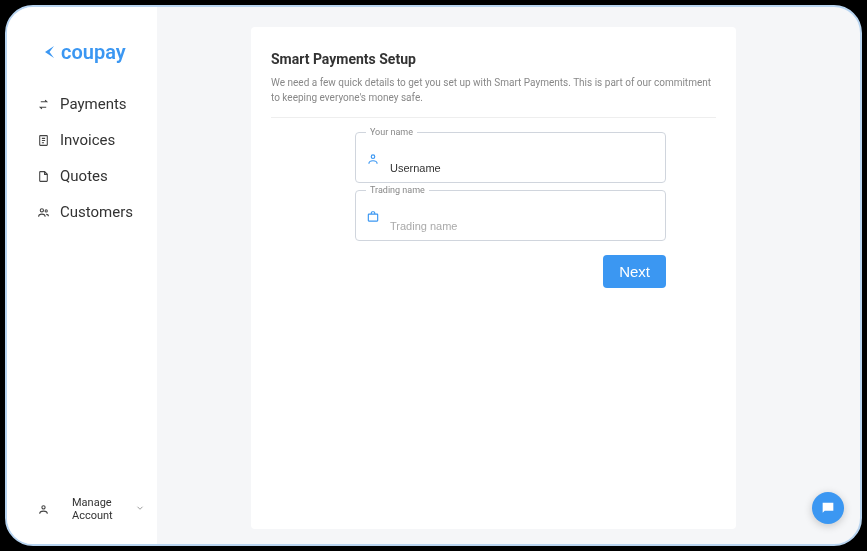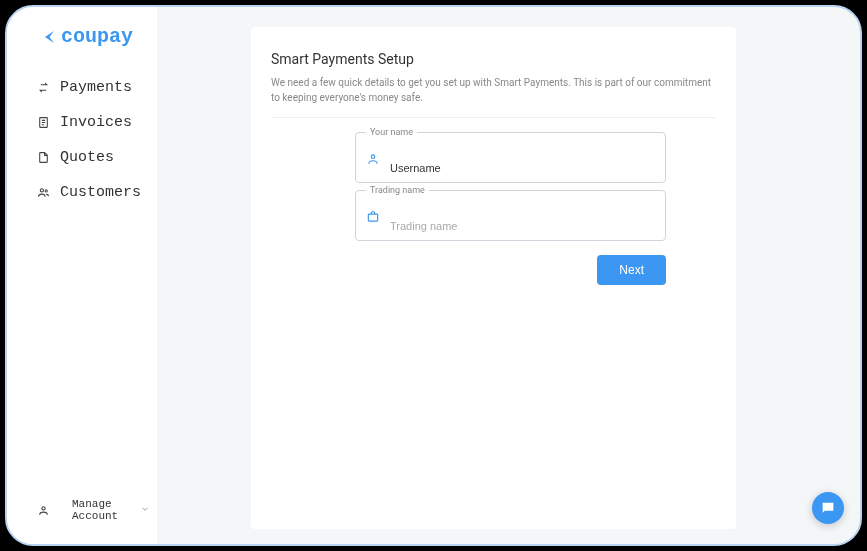--- a/index.html
+++ b/index.html
@@ -19,22 +19,21 @@
   border: 2px solid #b8d4f0;
   overflow: hidden;
   display: flex;
   position: relative;
 }
 .sidebar {
   width: 150px;
   background: #fff;
   display: flex;
   flex-direction: column;
-  padding: 18px 0 12px 0;
-  font-family: Liberation Mono, monospace;
+  padding: 33px 0 12px 0;
 }
 .logo {
   display: flex;
   align-items: center;
   gap: 4px;
   padding: 0 18px 22px 32px;
 }
 .logo-mark {
   width: 18px;
   height: 20px;
@@ -83,21 +82,21 @@
 }
 .card {
   background: #fff;
   border-radius: 4px;
   width: 485px;
   min-height: 502px;
   padding: 24px 20px 20px 20px;
 }
 .title {
   font-size: 14px;
-  font-weight: 400;
+  font-weight: 700;
   color: #333;
   margin-bottom: 8px;
 }
 .subtitle {
   font-size: 10px;
   color: #888;
   line-height: 1.5;
   padding-bottom: 12px;
   border-bottom: 1px solid #eee;
   margin-bottom: 14px;
@@ -150,22 +149,22 @@
   display: flex;
   justify-content: flex-end;
   margin-top: 14px;
   padding-right: 50px;
 }
 .btn-next {
   background: #3b97f2;
   color: #fff;
   border: none;
   border-radius: 4px;
-  padding: 8px 22px;
-  font-size: 12px;
+  padding: 8px 16px;
+  font-size: 15px;
   cursor: pointer;
 }
 .chat-fab {
   position: absolute;
   right: 16px;
   bottom: 20px;
   width: 32px;
   height: 32px;
   border-radius: 50%;
   background: #3b97f2;

